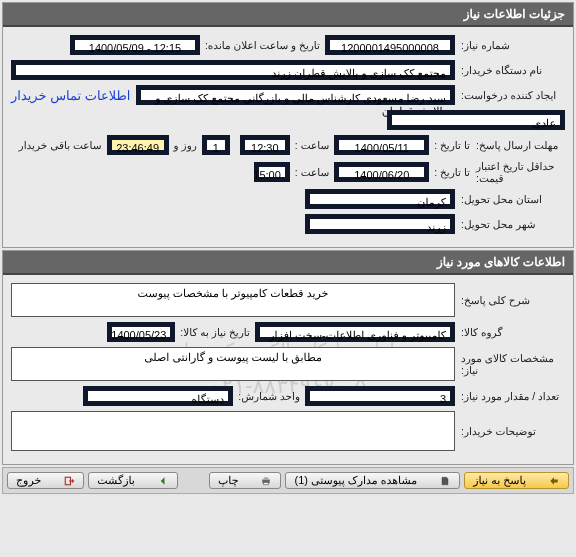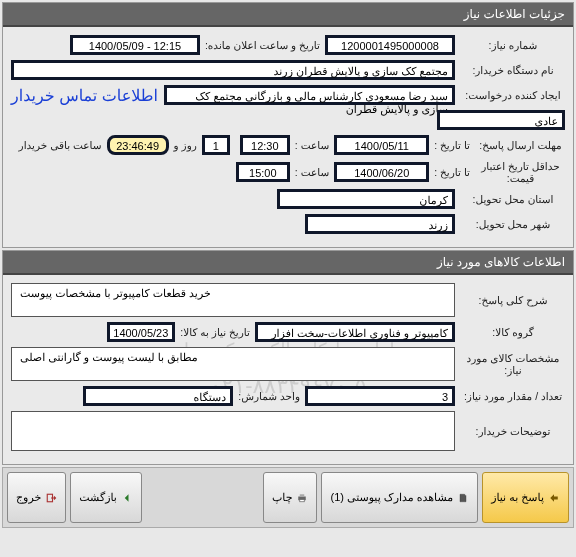--- a/index.html
+++ b/index.html
@@ -1,34 +1,34 @@
 <!DOCTYPE html>
 <html dir="rtl" lang="fa"><head>
 <meta charset="utf-8">
 <style>
 * { box-sizing: border-box; margin: 0; padding: 0; }
 body { font-family: Tahoma, Arial, sans-serif; font-size: 11px; background: #e8e8e8; direction: rtl; width: 576px; }
 .panel { background: #eaeaea; margin: 2px; border: 1px solid #999; position: relative; }
-.panel-header { background: #666; color: #fff; padding: 4px 8px; font-size: 12px; font-weight: normal; border-bottom: 2px solid #444; }
+.panel-header { background: #666; color: #fff; padding: 4px 8px; font-size: 12px; font-weight: bold; border-bottom: 2px solid #444; }
 .panel-body { padding: 8px; position: relative; }
 .watermark { position: absolute; left: 0; right: 0; top: 0; bottom: 0; display: flex; align-items: center; justify-content: center; pointer-events: none; z-index: 0; }
 .watermark-inner { text-align: center; color: rgba(120,120,120,0.25); font-size: 18px; line-height: 1.8; }
 .row { display: flex; align-items: center; margin-bottom: 5px; position: relative; z-index: 1; flex-wrap: nowrap; }
-.lbl { width: 110px; text-align: center; color: #222; padding-left: 6px; flex-shrink: 0; font-size: 10.5px; }
+.lbl { width: 110px; text-align: left; color: #222; padding-left: 6px; flex-shrink: 0; font-size: 10.5px; }
 .lbl-sm { width: auto; padding: 0 5px; color: #222; font-size: 10.5px; }
-.fld { background: #fff; border: 3px solid #0f172a; padding: 2px 4px; height: 20px; font-size: 11px; color: #000; text-align: right; }
+.fld { background: #fff; border: 5px solid #0f172a; padding: 2px 4px; height: 20px; font-size: 11px; color: #000; text-align: right; }
 .fld-ro { background: #fff; }
-.link { color: #1a3fd6; cursor: pointer; margin-right: 6px; font-size: 16px; }
-.ta { background: #fff; border: 1px solid #555; padding: 3px 8px; min-height: 34px; font-size: 11px; text-align: left; flex: 1; }
+.link { color: #1a3fd6; cursor: pointer; margin-right: 6px; font-size: 13px; }
+.ta { background: #fff; border: 1px solid #555; padding: 3px 14px; min-height: 34px; font-size: 11px; text-align: center; flex: 1; }
 .toolbar { background: #d8d8d8; border: 1px solid #aaa; display: flex; padding: 4px; gap: 4px; margin: 2px; }
-.btn { background: linear-gradient(#f8f8f8,#d8d8d8); border: 1px solid #888; border-radius: 3px; padding: 18px 8px; font-size: 11px; display: inline-flex; align-items: flex-end; gap: 4px; cursor: pointer; }
+.btn { background: linear-gradient(#f8f8f8,#d8d8d8); border: 1px solid #888; border-radius: 3px; padding: 1px 8px; font-size: 11px; display: inline-flex; align-items: flex-end; gap: 22px; cursor: pointer; }
 .btn-primary { background: linear-gradient(#ffe9a8,#f5c94a); border-color: #b8932a; }
 .icon-sq { width: 12px; height: 12px; display: inline-block; }
 .spacer { flex: 1; }
-.yellow-box { background: #fff3b0; border-radius: 8px; }
+.yellow-box { background: #fff3b0; }
 </style>
 </head>
 <body>
 
 <div class="panel">
   <div class="panel-header">جزئیات اطلاعات نیاز</div>
   <div class="panel-body">
     <div class="row">
       <span class="lbl">شماره نیاز:</span>
       <span class="fld fld-ro" style="width:130px;text-align:center">1200001495000008</span>
@@ -38,44 +38,44 @@
     <div class="row">
       <span class="lbl">نام دستگاه خریدار:</span>
       <span class="fld fld-ro" style="flex:1">مجتمع کک سازی و پالایش قطران زرند</span>
     </div>
     <div class="row">
       <span class="lbl">ایجاد کننده درخواست:</span>
       <span class="fld fld-ro" style="flex:1">سید رضا مسعودی کارشناس مالی و بازرگانی مجتمع کک سازی و پالایش قطران</span>
       <span class="link">اطلاعات تماس خریدار</span>
     </div>
     <div class="row">
-      <span class="fld fld-ro" style="width:128px">عادی</span>
+      <span class="fld fld-ro" style="width:178px">عادی</span>
     </div>
     <div class="row">
       <span class="lbl" style="width:95px">مهلت ارسال پاسخ:</span>
       <span class="lbl-sm" style="padding-right:0">تا تاریخ :</span>
       <span class="fld fld-ro" style="width:95px;text-align:center">1400/05/11</span>
       <span class="lbl-sm">ساعت :</span>
       <span class="fld fld-ro" style="width:50px;text-align:center">12:30</span>
       <span style="width:10px"></span>
       <span class="fld fld-ro" style="width:28px;text-align:center">1</span>
       <span class="lbl-sm">روز و</span>
       <span class="fld yellow-box" style="width:62px;text-align:center">23:46:49</span>
       <span class="lbl-sm">ساعت باقی خریدار</span>
     </div>
     <div class="row">
       <span class="lbl" style="width:95px">حداقل تاریخ اعتبار قیمت:</span>
       <span class="lbl-sm" style="padding-right:0">تا تاریخ :</span>
       <span class="fld fld-ro" style="width:95px;text-align:center">1400/06/20</span>
       <span class="lbl-sm">ساعت :</span>
-      <span class="fld fld-ro" style="width:54px;text-align:center">15:00</span>
+      <span class="fld fld-ro" style="width:36px;text-align:center">15:00</span>
     </div>
     <div class="row">
       <span class="lbl">استان محل تحویل:</span>
-      <span class="fld fld-ro" style="width:178px">کرمان</span>
+      <span class="fld fld-ro" style="width:150px">کرمان</span>
     </div>
     <div class="row">
       <span class="lbl">شهر محل تحویل:</span>
       <span class="fld fld-ro" style="width:150px">زرند</span>
     </div>
   </div>
 </div>
 
 <div class="panel">
   <div class="panel-header">اطلاعات کالاهای مورد نیاز</div>

